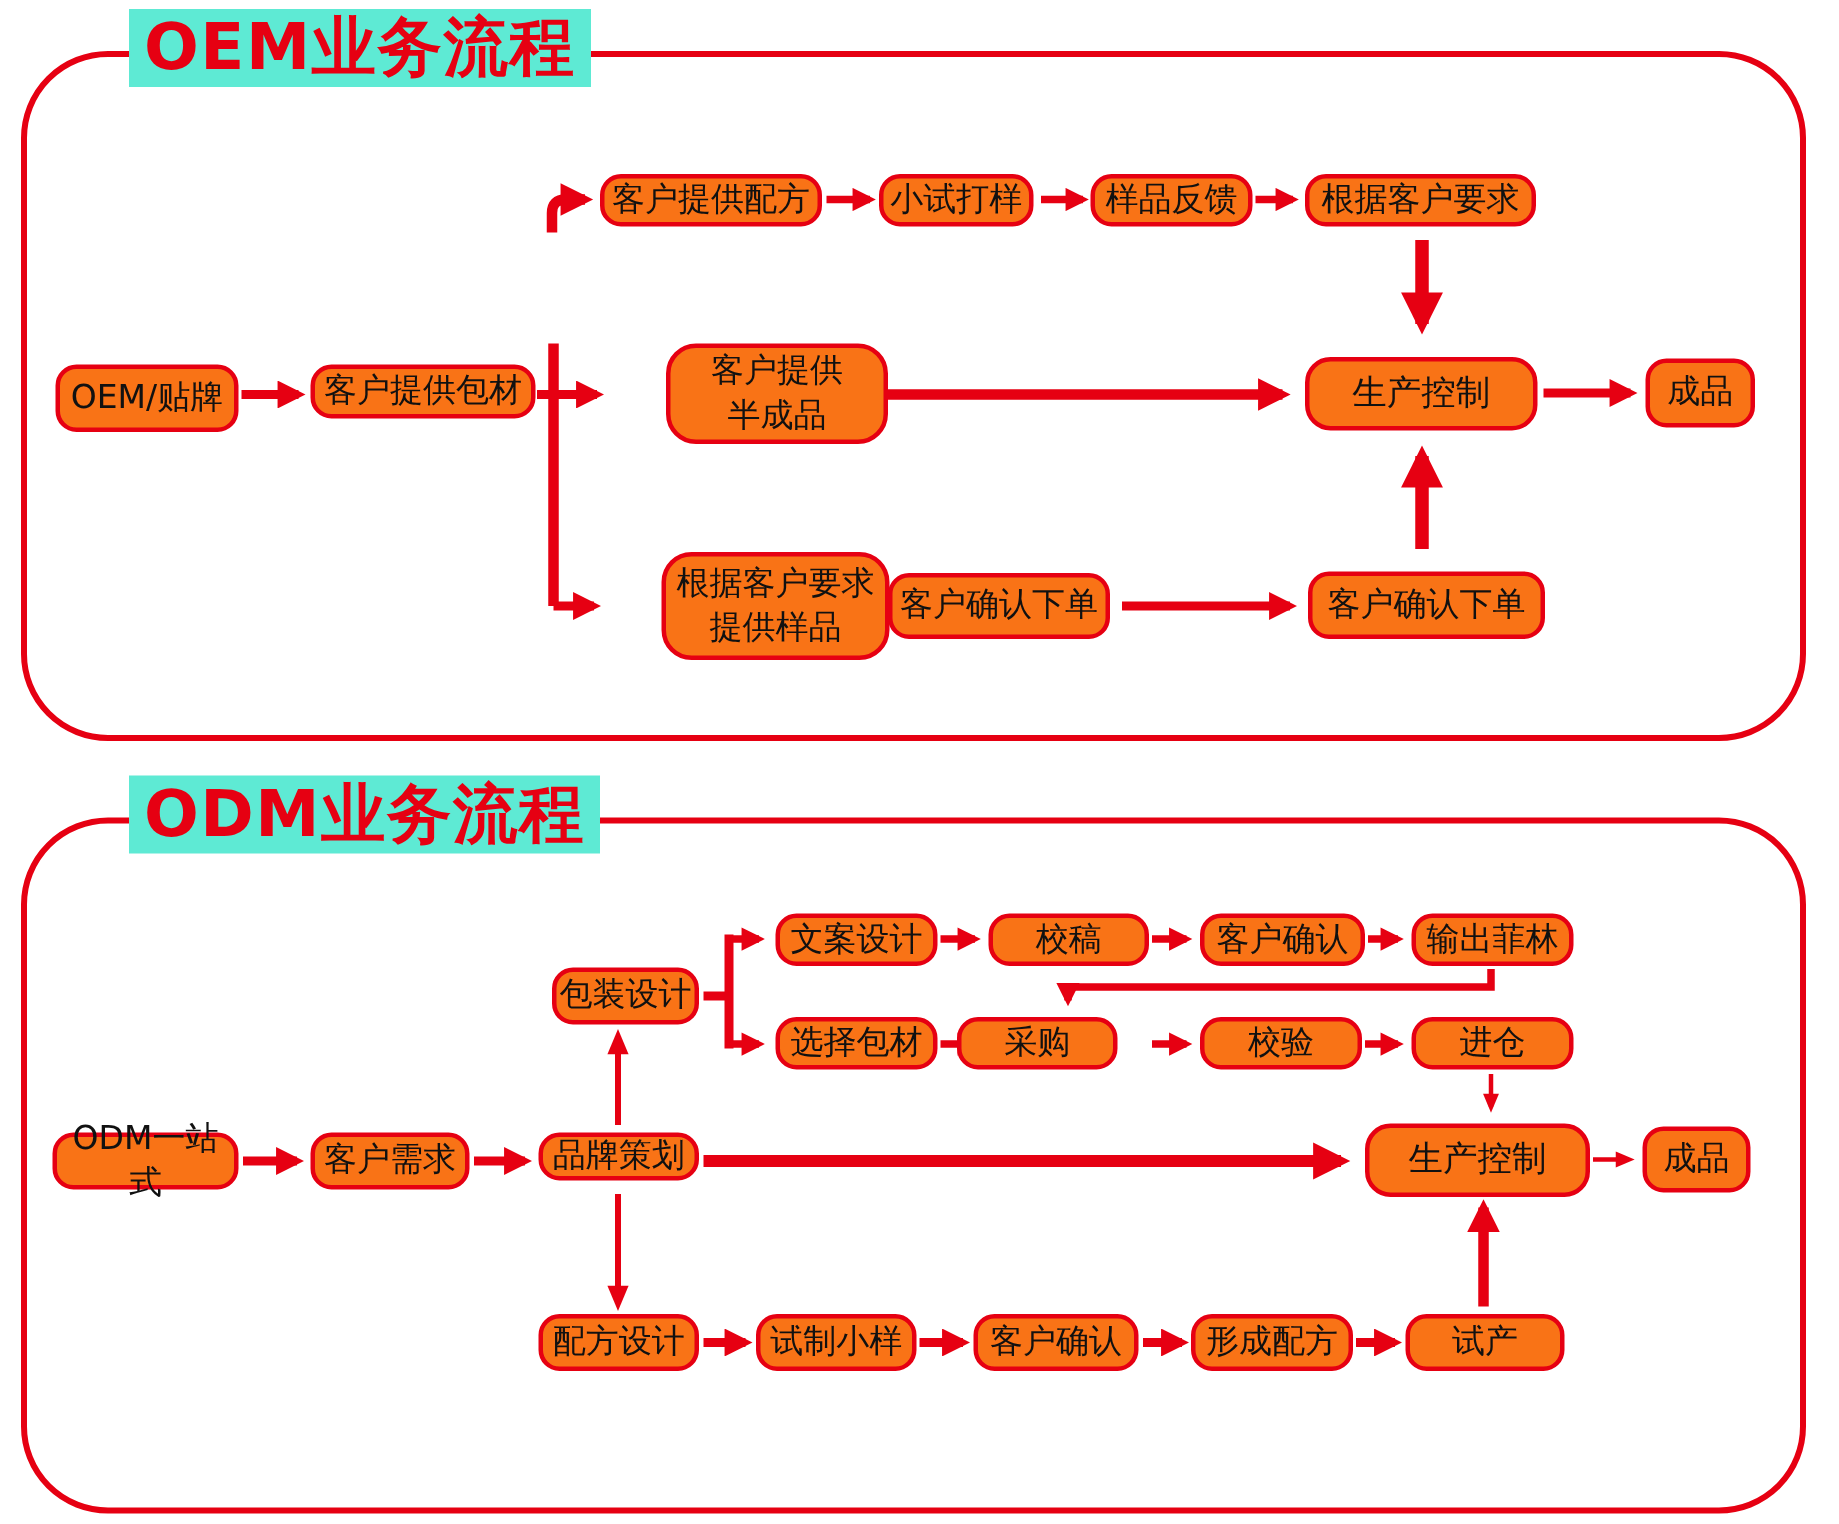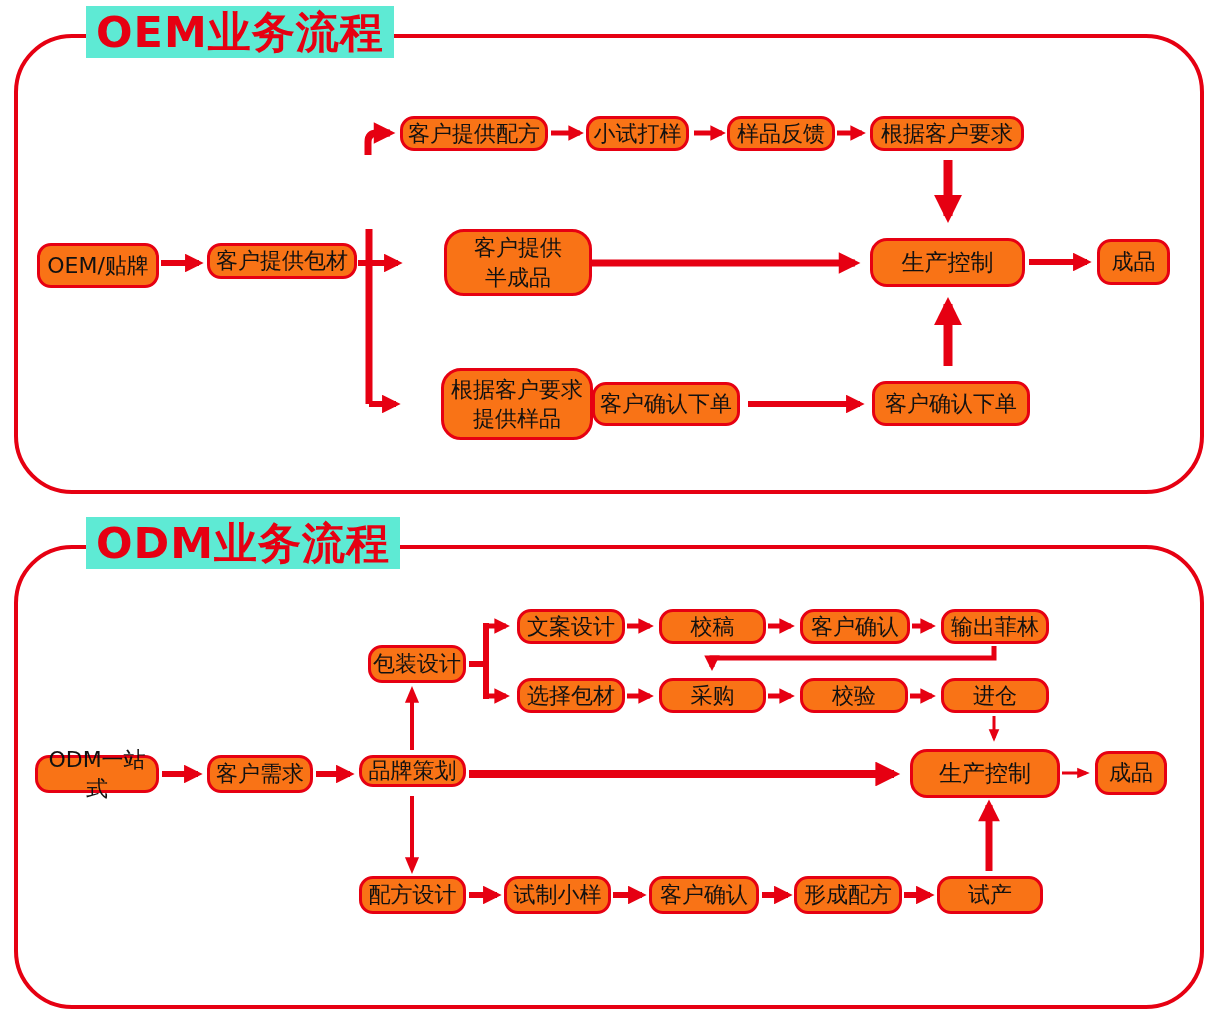--- a/index.html
+++ b/index.html
@@ -102,21 +102,21 @@
 提供样品</div>
 <div class="node" style="left:592px;top:382px;width:148px;height:44px">客户确认下单</div>
 <div class="node" style="left:872px;top:381px;width:158px;height:45px">客户确认下单</div>
 
 <div class="node" style="left:517px;top:609px;width:108px;height:35px">文案设计</div>
 <div class="node" style="left:659px;top:609px;width:107px;height:35px">校稿</div>
 <div class="node" style="left:800px;top:609px;width:110px;height:35px">客户确认</div>
 <div class="node" style="left:941px;top:609px;width:108px;height:35px">输出菲林</div>
 <div class="node" style="left:368px;top:645px;width:98px;height:38px">包装设计</div>
 <div class="node" style="left:517px;top:678px;width:108px;height:35px">选择包材</div>
-<div class="node" style="left:659px;top:678px;width:107px;height:35px">采购</div>
+<div class="node" style="left:638px;top:678px;width:107px;height:35px">采购</div>
 <div class="node" style="left:800px;top:678px;width:108px;height:35px">校验</div>
 <div class="node" style="left:941px;top:678px;width:108px;height:35px">进仓</div>
 <div class="node" style="left:35px;top:755px;width:124px;height:38px">ODM一站式</div>
 <div class="node" style="left:207px;top:755px;width:106px;height:38px">客户需求</div>
 <div class="node" style="left:359px;top:755px;width:107px;height:32px">品牌策划</div>
 <div class="node big" style="left:910px;top:749px;width:150px;height:49px">生产控制</div>
 <div class="node" style="left:1095px;top:751px;width:72px;height:44px">成品</div>
 <div class="node" style="left:359px;top:876px;width:107px;height:38px">配方设计</div>
 <div class="node" style="left:504px;top:876px;width:107px;height:38px">试制小样</div>
 <div class="node" style="left:649px;top:876px;width:110px;height:38px">客户确认</div>

